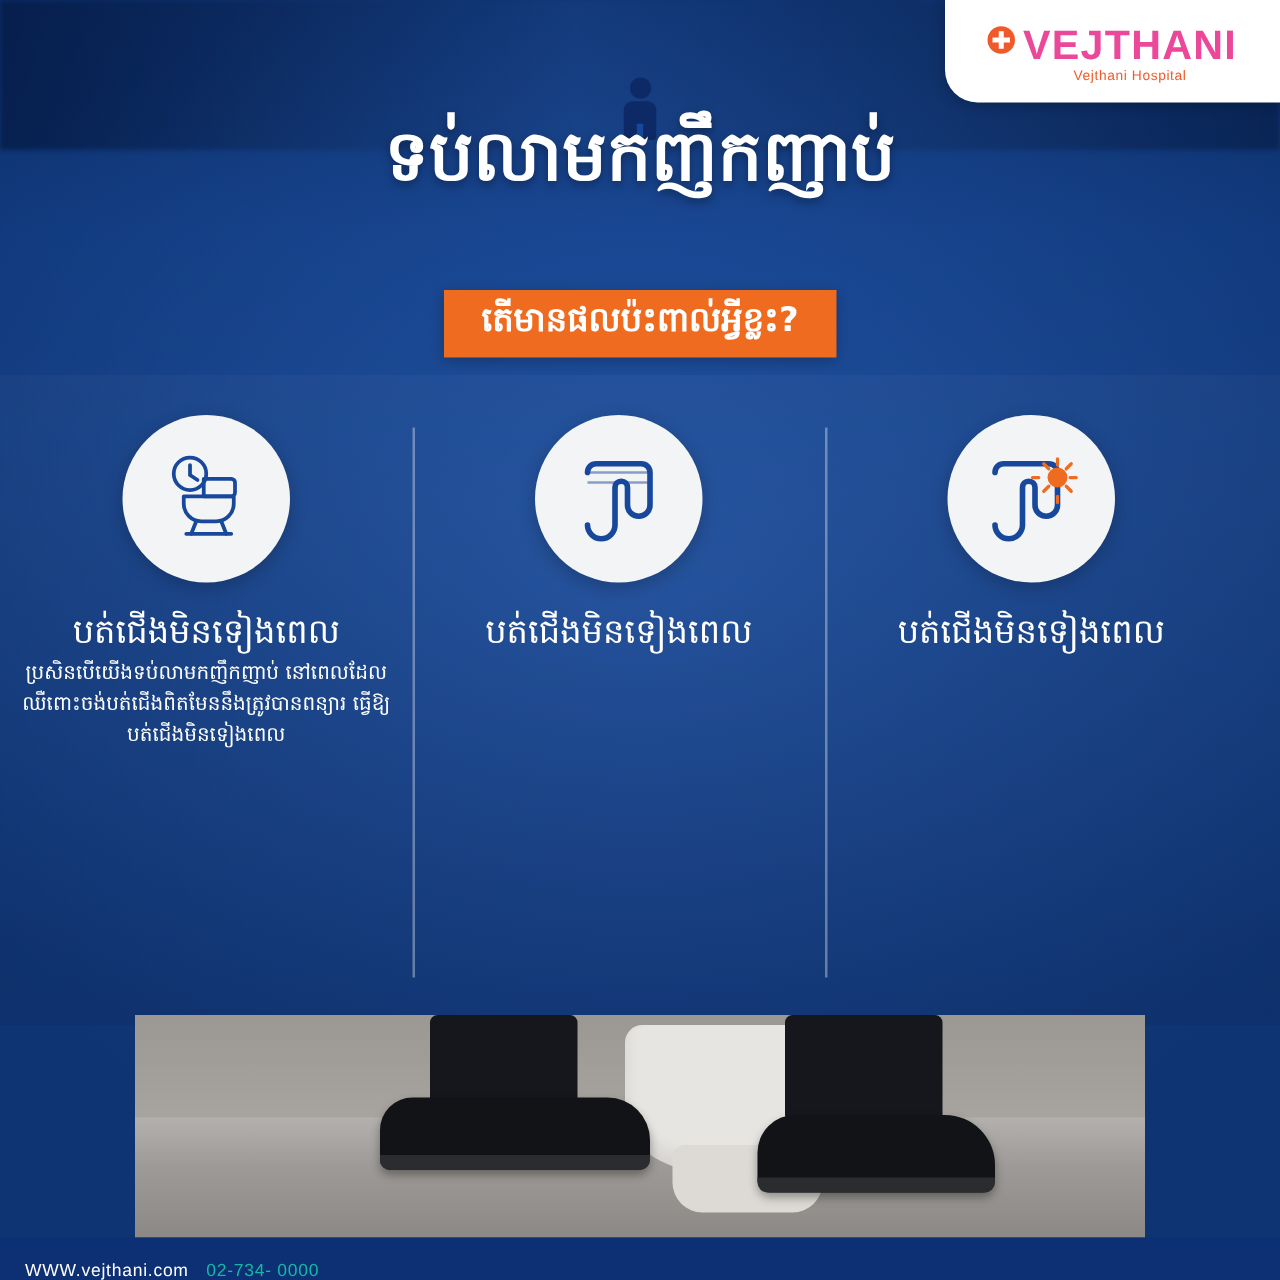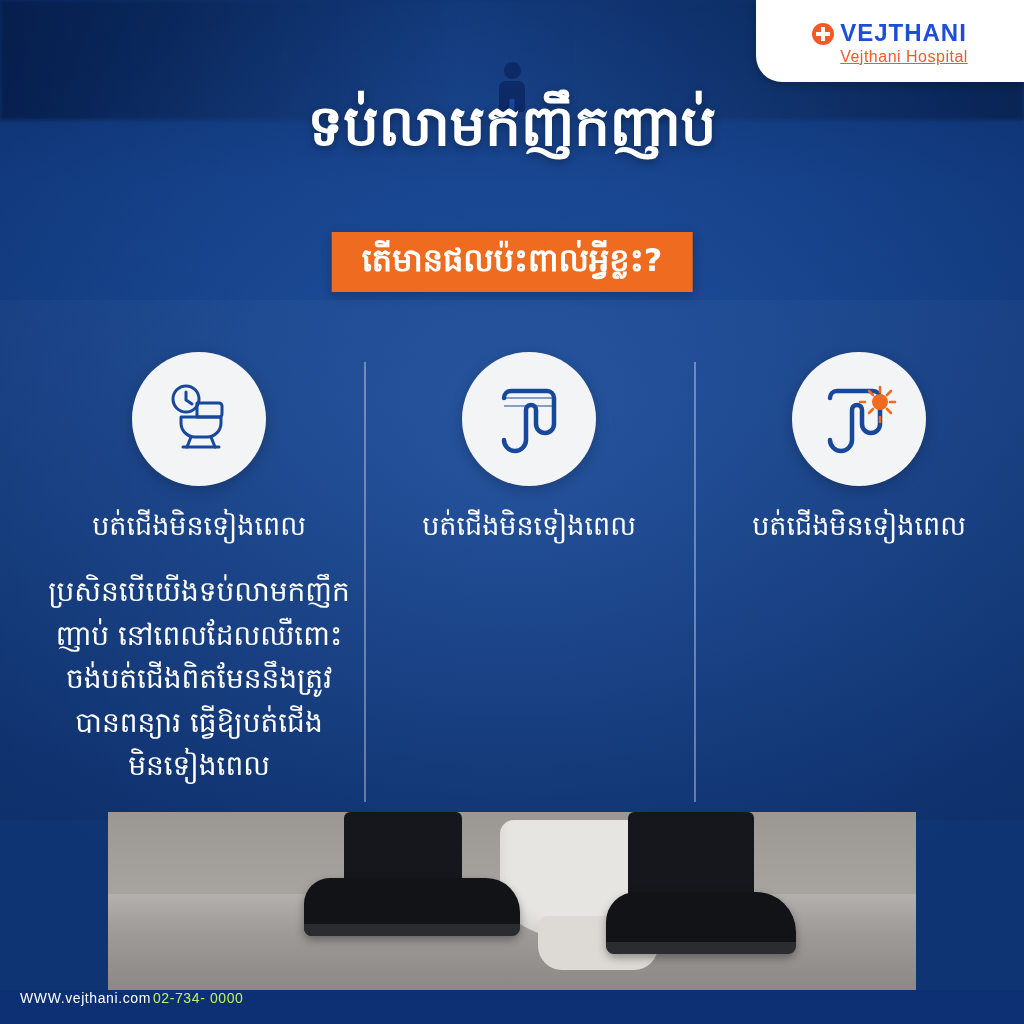--- a/index.html
+++ b/index.html
@@ -52,29 +52,28 @@
     background: #f05a28; position: relative; margin-top: 2px;
     flex: 0 0 auto;
   }
   .logo-cross::before, .logo-cross::after {
     content: ""; position: absolute; background: #fff;
   }
   .logo-cross::before { left: 9px; top: 4px; width: 4px; height: 14px; }
   .logo-cross::after  { top: 9px; left: 4px; height: 4px; width: 14px; }
   .logo-text { line-height: 1; }
   .logo-name {
-    font-size: 24px; font-weight: bold; letter-spacing: 1px;
-    color: #1d4ed8; font-family: "Liberation Sans", sans-serif;
+    font-size: 33px; font-weight: bold; letter-spacing: 1px;
+    color: #ec4899; font-family: "Liberation Sans", sans-serif;
   }
   .logo-sub {
     margin-top: 4px;
-    font-size: 16px; letter-spacing: .5px; color: #f05a28;
+    font-size: 11px; letter-spacing: .5px; color: #f05a28;
     font-family: "Liberation Sans", sans-serif;
-    text-align: left;
-    text-decoration: underline;
+    text-align: center;
   }
 
   
   .person-icon {
     position: absolute; top: 62px; left: 50%; transform: translateX(-50%);
     width: 34px; height: 52px;
   }
   .person-head {
     width: 17px; height: 17px; border-radius: 50%;
     background: #0d2a66; margin: 0 auto;
@@ -102,30 +101,30 @@
   }
 
   .subhead-wrap {
     position: absolute; top: 232px; left: 50%; transform: translateX(-50%);
     background: #ef6b1f;
     padding: 8px 30px 12px;
     box-shadow: 0 3px 10px rgba(0,0,0,0.25);
   }
   .subhead {
     color: #ffffff;
-    font-size: 32px;
+    font-size: 27px;
     line-height: 1.25;
     font-weight: bold;
     white-space: nowrap;
   }
 
   
   .columns {
-    position: absolute; top: 352px; left: 0; width: 100%;
-    display: flex; justify-content: flex-end; align-items: flex-start;
+    position: absolute; top: 332px; left: 0; width: 100%;
+    display: flex; justify-content: flex-start; align-items: flex-start;
   }
   .col {
     width: 330px;
     padding: 0 14px;
     display: flex; flex-direction: column; align-items: center;
     position: relative;
   }
   .col + .col::before {
     content: "";
     position: absolute; left: 0; top: 10px;
@@ -142,23 +141,23 @@
 
   .col-title {
     margin-top: 22px;
     color: #ffffff;
     font-size: 27px;
     line-height: 1.35;
     text-align: center;
     font-weight: normal;
   }
   .col-body {
-    margin-top: 26px;
+    margin-top: 2px;
     color: #ffffff;
-    font-size: 28px;
+    font-size: 16px;
     line-height: 1.55;
     text-align: center;
   }
 
   
   .photo {
     position: absolute; left: 108px; top: 812px;
     width: 808px; height: 178px;
     overflow: hidden;
     background: #8e8d8b;
@@ -193,28 +192,28 @@
     box-shadow: 0 4px 8px rgba(0,0,0,.35);
   }
   .shoe-sole {
     position: absolute; background: #2a2c30; border-radius: 0 0 8px 8px;
   }
 
   
   .footer {
     position: absolute; left: 0; bottom: 0; width: 100%; height: 34px;
     background: #0d2f74;
-    display: flex; align-items: flex-start;
-    padding-left: 20px; gap: 2px;
+    display: flex; align-items: flex-end;
+    padding-left: 20px; gap: 14px;
   }
   .footer-text {
     color: #ffffff; font-size: 14px; letter-spacing: .6px;
     font-family: "Liberation Sans", sans-serif;
   }
-  .footer-phone { color: #bef264; font-size: 14px; letter-spacing: .6px; font-family: "Liberation Sans", sans-serif; }
+  .footer-phone { color: #14b8a6; font-size: 14px; letter-spacing: .6px; font-family: "Liberation Sans", sans-serif; }
 </style>
 </head>
 <body>
 
 <div class="poster">
 
   <div class="bg-band top"></div>
   <div class="bg-band mid"></div>
   <div class="bg-vignette"></div>
 

